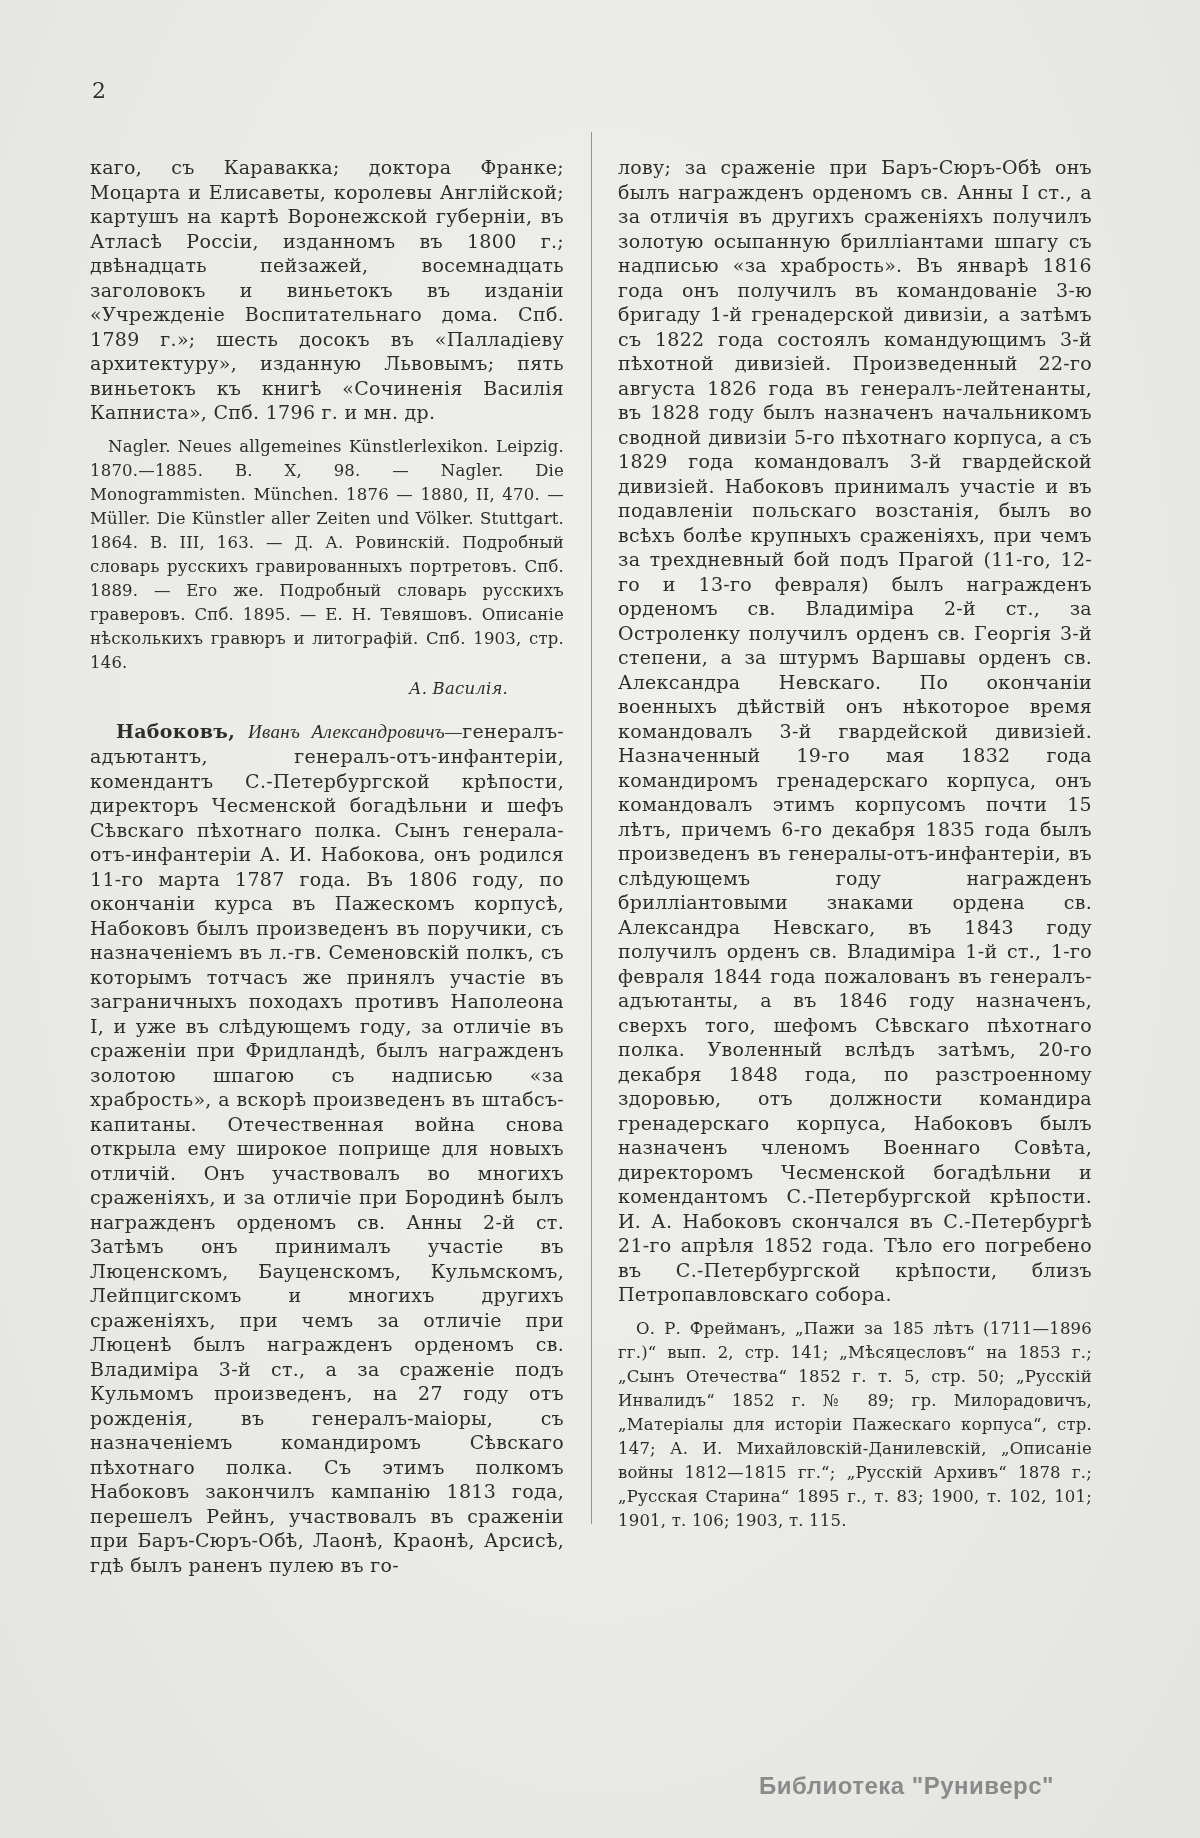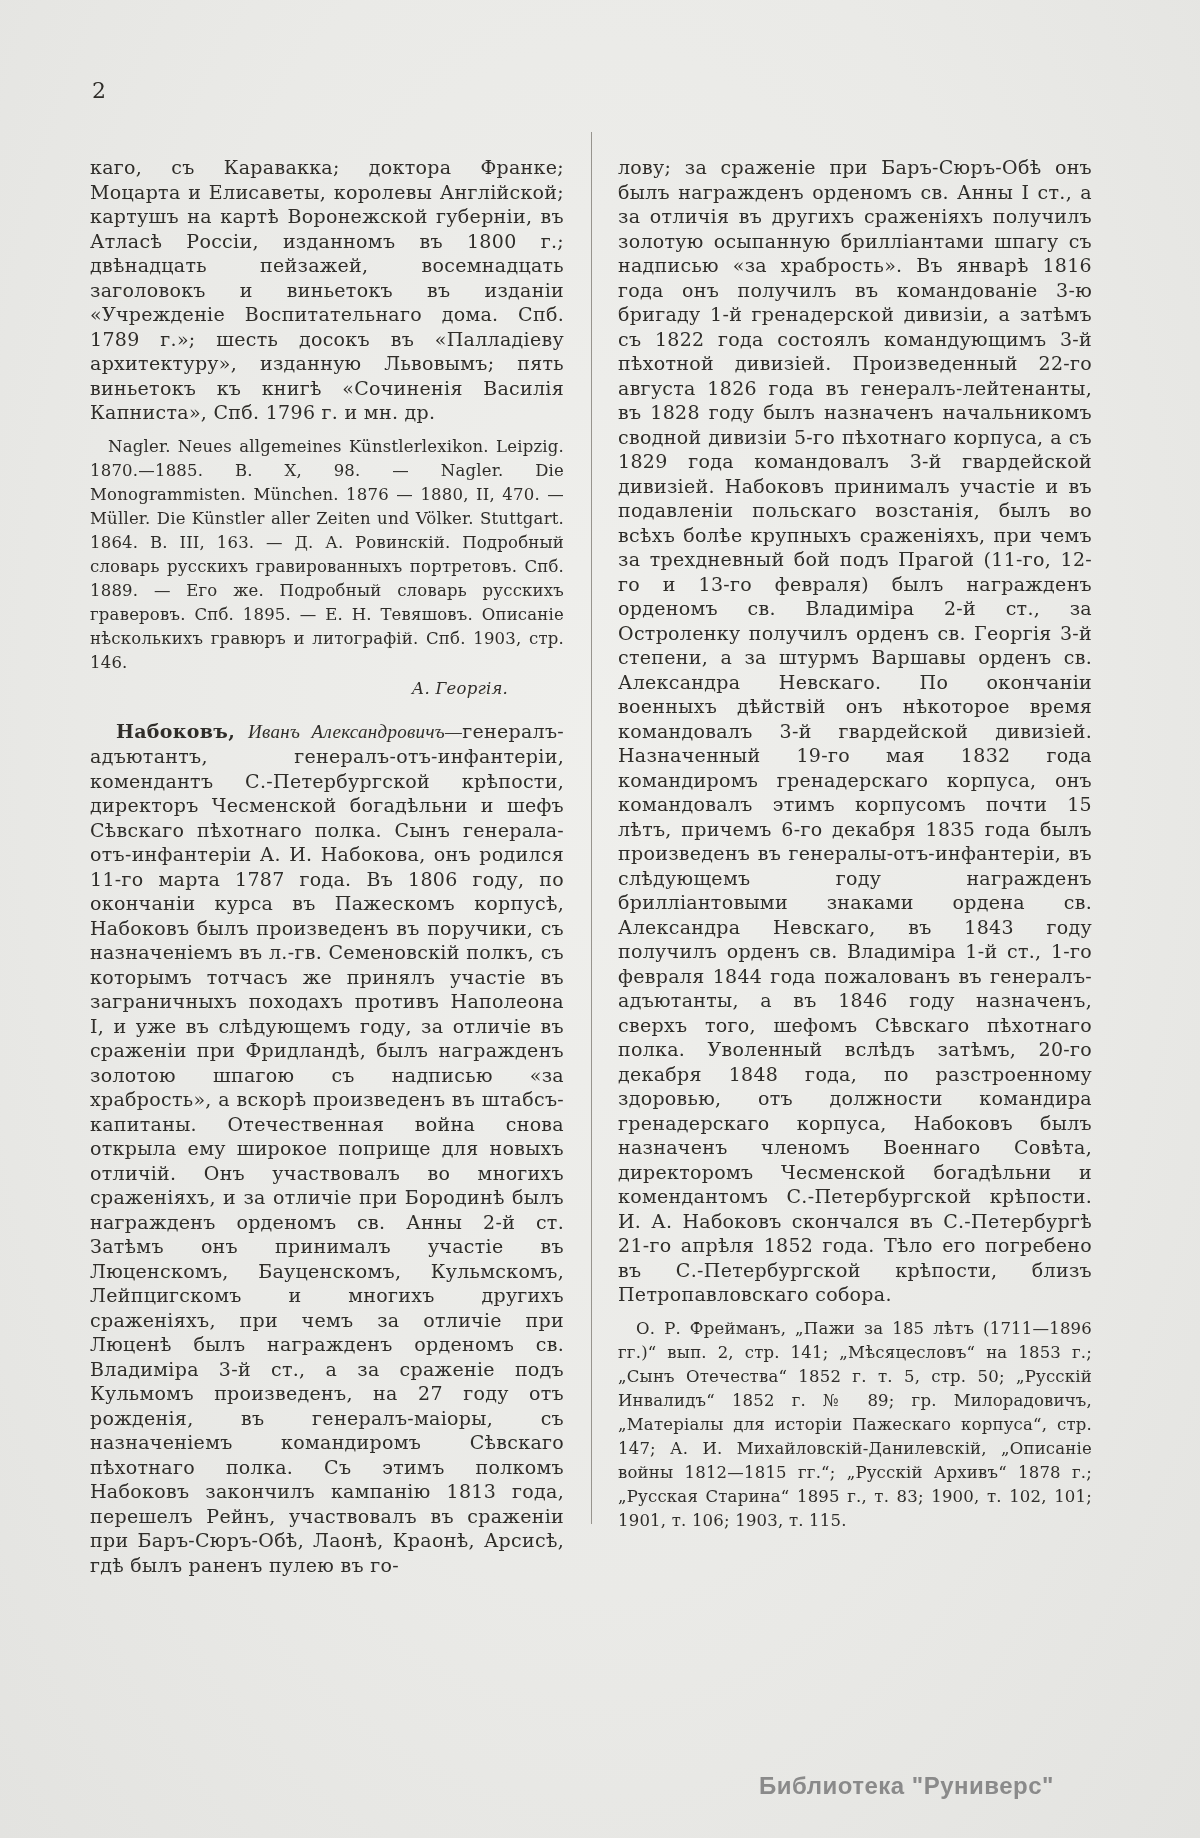--- a/index.html
+++ b/index.html
@@ -110,21 +110,21 @@
     <span class="page-number">2</span>
   </div>
 
   <div class="divider"></div>
 
   <div class="columns">
 
     <div class="col">
       <p class="para no-indent">каго, съ Каравакка; доктора Франке; Моцарта и Елисаветы, королевы Англійской; картушъ на картѣ Воронежской губерніи, въ Атласѣ Россіи, изданномъ въ 1800 г.; двѣнадцать пейзажей, восемнадцать заголовокъ и виньетокъ въ изданіи «Учрежденіе Воспитательнаго дома. Спб. 1789 г.»; шесть досокъ въ «Палладіеву архитектуру», изданную Львовымъ; пять виньетокъ къ книгѣ «Сочиненія Василія Капниста», Спб. 1796 г. и мн. др.</p>
       <p class="small biblio">Nagler. Neues allgemeines Künstlerlexikon. Leipzig. 1870.—1885. B. X, 98. — Nagler. Die Monogrammisten. München. 1876 — 1880, II, 470. — Müller. Die Künstler aller Zeiten und Völker. Stuttgart. 1864. B. III, 163. — Д. А. Ровинскій. Подробный словарь русскихъ гравированныхъ портретовъ. Спб. 1889. — Его же. Подробный словарь русскихъ граверовъ. Спб. 1895. — Е. Н. Тевяшовъ. Описаніе нѣсколькихъ гравюръ и литографій. Спб. 1903, стр. 146.</p>
-      <p class="small sig sig-left">А. Георгія.</p>
+      <p class="small sig sig-left">А. Василія.</p>
       <p class="para entry"><span class="bold">Набоковъ,</span> <span class="italic">Иванъ Александровичъ—</span><span>генералъ-адъютантъ, генералъ-отъ-инфантеріи, комендантъ С.-Петербургской крѣпости, директоръ Чесменской богадѣльни и шефъ Сѣвскаго пѣхотнаго полка. Сынъ генерала-отъ-инфантеріи А. И. Набокова, онъ родился 11-го марта 1787 года. Въ 1806 году, по окончаніи курса въ Пажескомъ корпусѣ, Набоковъ былъ произведенъ въ поручики, съ назначеніемъ въ л.-гв. Семеновскій полкъ, съ которымъ тотчасъ же принялъ участіе въ заграничныхъ походахъ противъ Наполеона I, и уже въ слѣдующемъ году, за отличіе въ сраженіи при Фридландѣ, былъ награжденъ золотою шпагою съ надписью «за храбрость», а вскорѣ произведенъ въ штабсъ-капитаны. Отечественная война снова открыла ему широкое поприще для новыхъ отличій. Онъ участвовалъ во многихъ сраженіяхъ, и за отличіе при Бородинѣ былъ награжденъ орденомъ св. Анны 2-й ст. Затѣмъ онъ принималъ участіе въ Люценскомъ, Бауценскомъ, Кульмскомъ, Лейпцигскомъ и многихъ другихъ сраженіяхъ, при чемъ за отличіе при Люценѣ былъ награжденъ орденомъ св. Владиміра 3-й ст., а за сраженіе подъ Кульмомъ произведенъ, на 27 году отъ рожденія, въ генералъ-маіоры, съ назначеніемъ командиромъ Сѣвскаго пѣхотнаго полка. Съ этимъ полкомъ Набоковъ закончилъ кампанію 1813 года, перешелъ Рейнъ, участвовалъ въ сраженіи при Баръ-Сюръ-Обѣ, Лаонѣ, Краонѣ, Арсисѣ, гдѣ былъ раненъ пулею въ го-</span></p>
     </div>
 
     <div class="col">
       <p class="para no-indent">лову; за сраженіе при Баръ-Сюръ-Обѣ онъ былъ награжденъ орденомъ св. Анны I ст., а за отличія въ другихъ сраженіяхъ получилъ золотую осыпанную брилліантами шпагу съ надписью «за храбрость». Въ январѣ 1816 года онъ получилъ въ командованіе 3-ю бригаду 1-й гренадерской дивизіи, а затѣмъ съ 1822 года состоялъ командующимъ 3-й пѣхотной дивизіей. Произведенный 22-го августа 1826 года въ генералъ-лейтенанты, въ 1828 году былъ назначенъ начальникомъ сводной дивизіи 5-го пѣхотнаго корпуса, а съ 1829 года командовалъ 3-й гвардейской дивизіей. Набоковъ принималъ участіе и въ подавленіи польскаго возстанія, былъ во всѣхъ болѣе крупныхъ сраженіяхъ, при чемъ за трехдневный бой подъ Прагой (11-го, 12-го и 13-го февраля) былъ награжденъ орденомъ св. Владиміра 2-й ст., за Остроленку получилъ орденъ св. Георгія 3-й степени, а за штурмъ Варшавы орденъ св. Александра Невскаго. По окончаніи военныхъ дѣйствій онъ нѣкоторое время командовалъ 3-й гвардейской дивизіей. Назначенный 19-го мая 1832 года командиромъ гренадерскаго корпуса, онъ командовалъ этимъ корпусомъ почти 15 лѣтъ, причемъ 6-го декабря 1835 года былъ произведенъ въ генералы-отъ-инфантеріи, въ слѣдующемъ году награжденъ брилліантовыми знаками ордена св. Александра Невскаго, въ 1843 году получилъ орденъ св. Владиміра 1-й ст., 1-го февраля 1844 года пожалованъ въ генералъ-адъютанты, а въ 1846 году назначенъ, сверхъ того, шефомъ Сѣвскаго пѣхотнаго полка. Уволенный вслѣдъ затѣмъ, 20-го декабря 1848 года, по разстроенному здоровью, отъ должности командира гренадерскаго корпуса, Набоковъ былъ назначенъ членомъ Военнаго Совѣта, директоромъ Чесменской богадѣльни и комендантомъ С.-Петербургской крѣпости. И. А. Набоковъ скончался въ С.-Петербургѣ 21-го апрѣля 1852 года. Тѣло его погребено въ С.-Петербургской крѣпости, близъ Петропавловскаго собора.</p>
       <p class="small biblio">О. Р. Фрейманъ, „Пажи за 185 лѣтъ (1711—1896 гг.)“ вып. 2, стр. 141; „Мѣсяцесловъ“ на 1853 г.; „Сынъ Отечества“ 1852 г. т. 5, стр. 50; „Русскій Инвалидъ“ 1852 г. № 89; гр. Милорадовичъ, „Матеріалы для исторіи Пажескаго корпуса“, стр. 147; А. И. Михайловскій-Данилевскій, „Описаніе войны 1812—1815 гг.“; „Русскій Архивъ“ 1878 г.; „Русская Старина“ 1895 г., т. 83; 1900, т. 102, 101; 1901, т. 106; 1903, т. 115.</p>
     </div>
 
   </div>
 

